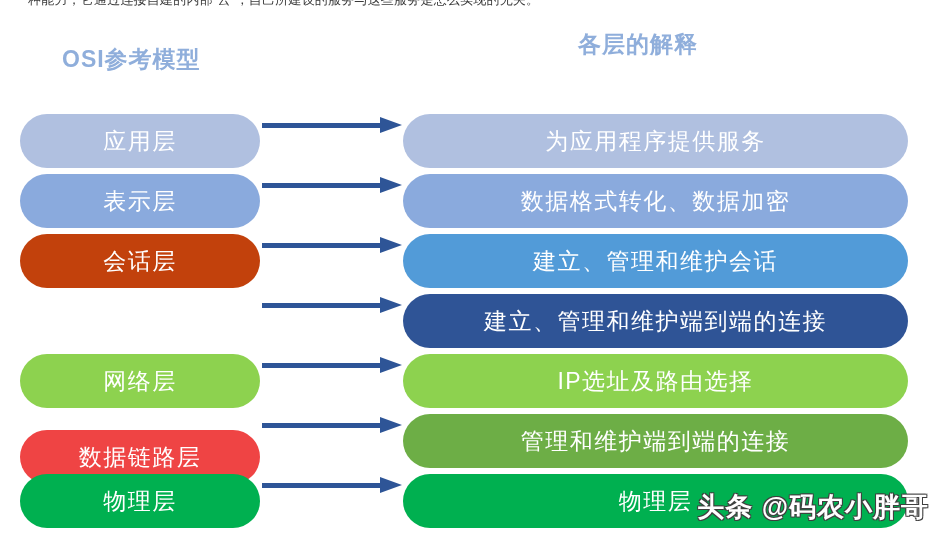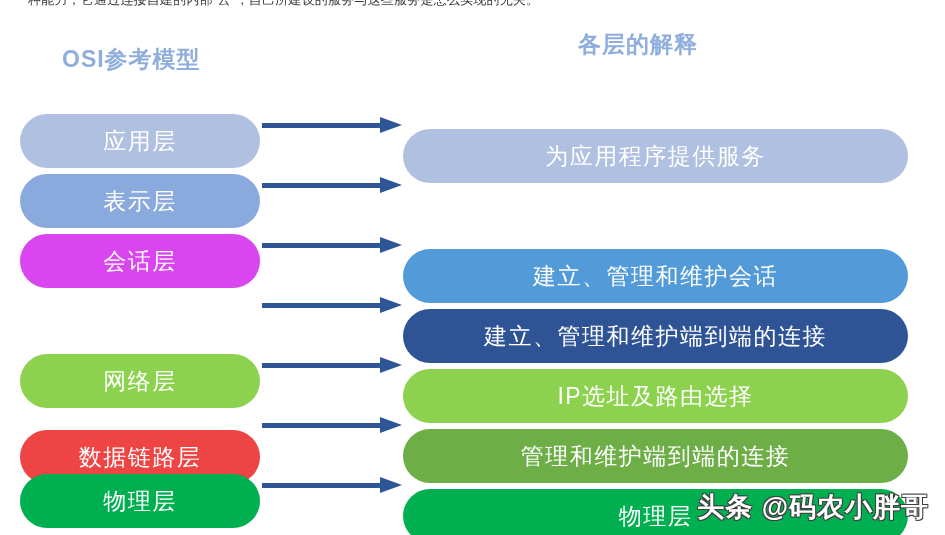--- a/index.html
+++ b/index.html
@@ -74,21 +74,20 @@
     letter-spacing: 1.5px;
     white-space: nowrap;
   }
   .bar-left {
     left: 20px;
     width: 240px;
   }
   .bar-right {
     left: 403px;
     width: 505px;
-    margin-top: 15px;
   }
 
   
   .arrow {
     position: absolute;
     left: 262px;
     top: 26px;
     width: 140px;
     height: 7px;
   }
@@ -148,24 +147,25 @@
       </div>
     <div class="bar bar-right" style="background: rgb(176, 192, 224);">为应用程序提供服务</div>
   </div>
 
   <div class="row">
     <div class="bar bar-left" style="background: rgb(138, 170, 221);">表示层</div>
     <div class="arrow">
         <div class="shaft" style="background: rgb(46, 85, 151);"></div>
         <div class="head" style="border-left-color: rgb(46, 85, 151);"></div>
       </div>
-  </div>
-
-  <div class="row">
-    <div class="bar bar-left" style="background: #d946ef;">会话层</div>
+    <div class="bar bar-right" style="background: rgb(138, 170, 221);">数据格式转化、数据加密</div>
+  </div>
+
+  <div class="row">
+    <div class="bar bar-left" style="background: #c2410c;">会话层</div>
     <div class="arrow">
         <div class="shaft" style="background: rgb(46, 85, 151);"></div>
         <div class="head" style="border-left-color: rgb(46, 85, 151);"></div>
       </div>
     <div class="bar bar-right" style="background: rgb(82, 155, 216);">建立、管理和维护会话</div>
   </div>
 
   <div class="row">
     <div class="arrow">
         <div class="shaft" style="background: rgb(46, 85, 151);"></div>

